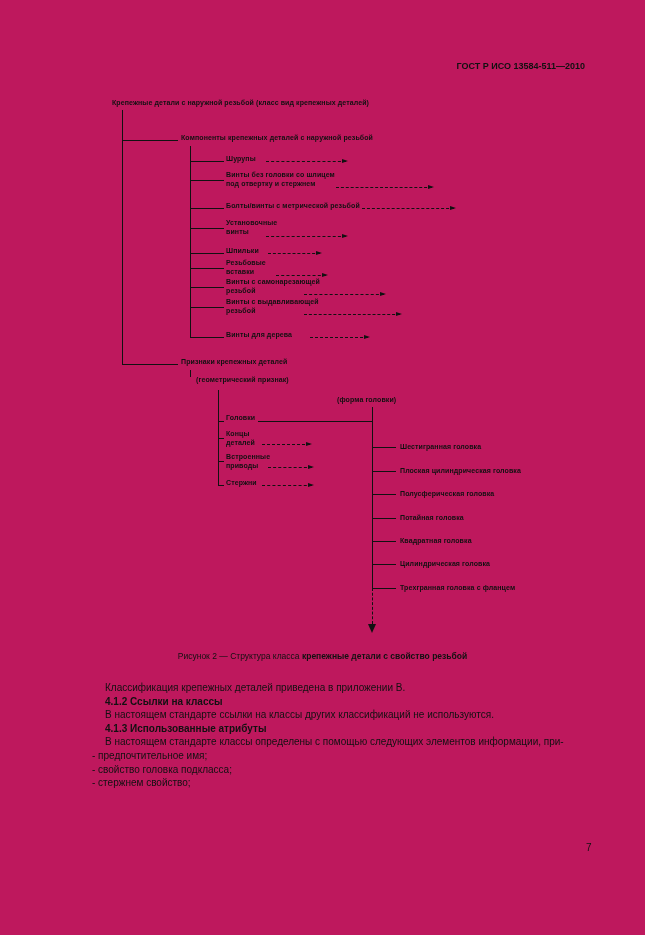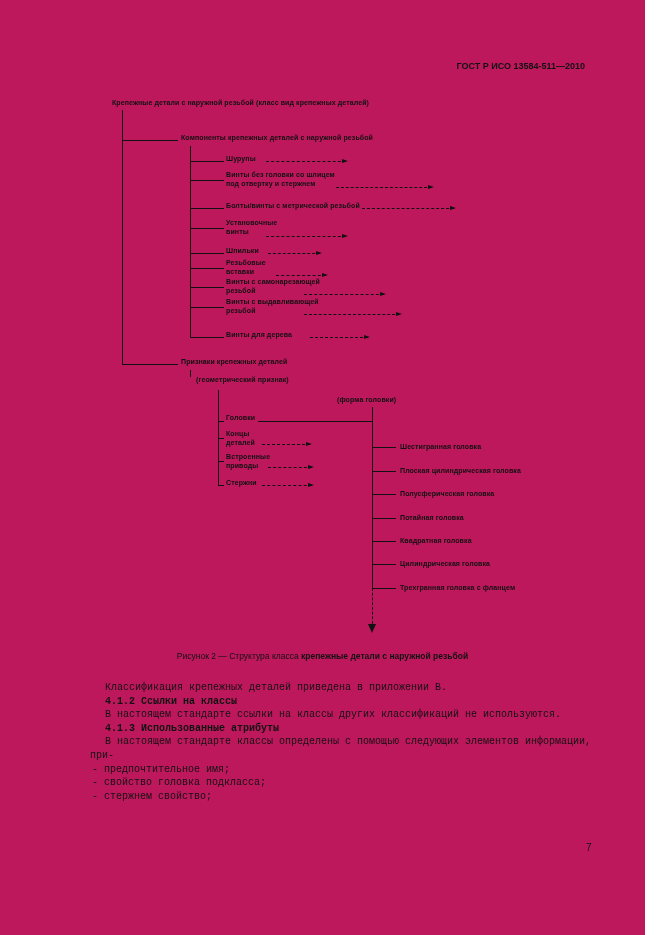--- a/index.html
+++ b/index.html
@@ -14,21 +14,21 @@
   .dvl { position:absolute; border-left:1px dashed #111; }
   .arr { position:absolute; border-top:1px dashed #111; }
   .arr::after { content:""; position:absolute; right:-2px; top:-3px; width:0; height:0;
                 border-left:6px solid #111; border-top:2.5px solid transparent;
                 border-bottom:2.5px solid transparent; }
   .darr { position:absolute; width:0; height:0; border-left:4px solid transparent;
           border-right:4px solid transparent; border-top:9px solid #111; }
   .caption { position:absolute; top:651px; left:0; width:100%; text-align:center;
              font-size:8.5px; }
   .bodytext { position:absolute; left:90px; top:681px; width:514px; font-size:10px;
-              line-height:13.6px;font-family:Liberation Mono, monospace; }
+              line-height:13.6px; }
   .ind { text-indent:15px; }
   .b { font-weight:bold; }
   .li { padding-left:2px; }
   .pagenum { position:absolute; left:586px; top:842px; font-size:10px; }
 </style>
 </head>
 <body>
 
 <div class="page">
 
@@ -130,21 +130,21 @@
     <div class="nl" style="left:400px; top:560px;">Цилиндрическая головка</div>
 
     <div class="hl" style="left:372px; top:588px; width:24px;"></div>
     <div class="nl" style="left:400px; top:584px;">Трехгранная головка с фланцем</div>
 
     <div class="dvl" style="left:372px; top:588px; height:36px;"></div>
     <div class="darr" style="left:368px; top:624px;"></div>
   </div>
 
   <div class="caption">
-    <span>Рисунок 2 — Структура класса </span><b>крепежные детали с наружной резьбой</b>
+    <span>Рисунок 2 — Структура класса </span><b>крепежные детали с свойство резьбой</b>
   </div>
 
   <div class="bodytext">
     <div class="ind">Классификация крепежных деталей приведена в приложении В.</div>
     <div class="ind b">4.1.2 Ссылки на классы</div>
     <div class="ind">В настоящем стандарте ссылки на классы других классификаций не используются.</div>
     <div class="ind b">4.1.3 Использованные атрибуты</div>
     <div class="ind">В настоящем стандарте классы определены с помощью следующих элементов информации, при-</div>
     <div class="li">- предпочтительное имя;</div>
     <div class="li">- свойство головка подкласса;</div>

